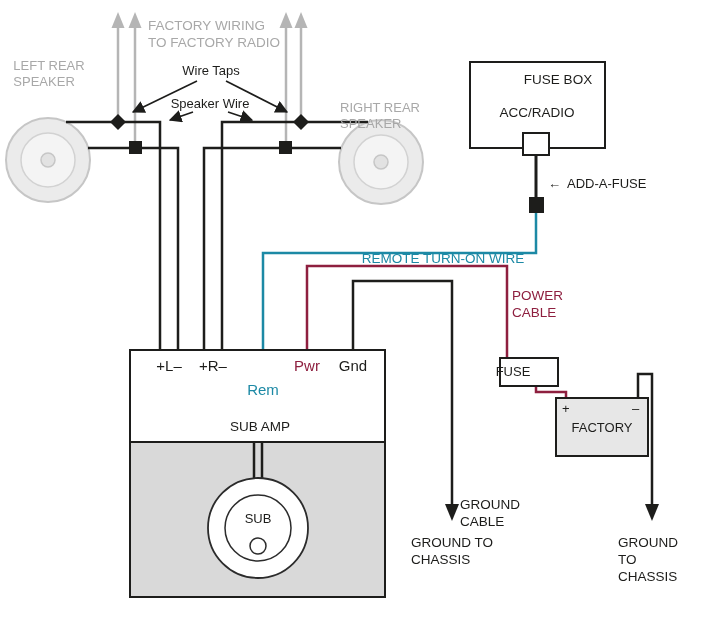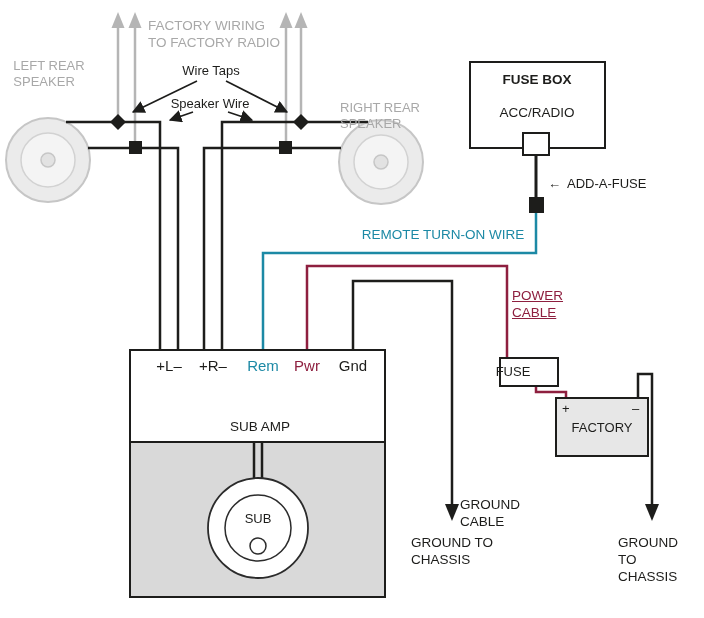--- a/index.html
+++ b/index.html
@@ -2,21 +2,21 @@
 <html><head>
 <meta charset="utf-8">
 <style>
   html,body{margin:0;padding:0;background:#ffffff;}
   #canvas{position:relative;width:704px;height:618px;background:#ffffff;overflow:hidden;
           font-family:"Liberation Sans",sans-serif;}
   #wires{position:absolute;left:0;top:0;z-index:1;}
   .lbl{position:absolute;z-index:2;white-space:pre-line;line-height:1.25;color:#1d1d1b;}
   .c{transform:translateX(-50%);text-align:left;}
   .gray{color:#a8a8a8;}
-  .teal{color:#1c89a5;}
+  .teal{color:#1c89a5;margin-top:24px;}
   .maroon{color:#8e1f3f;}
   .f13{font-size:13px;}
   .f135{font-size:13.5px;}
   .f15{font-size:15px;}
   .row{display:flex;gap:6px;align-items:center;}
 </style>
 </head>
 <body>
 
 <div id="canvas">
@@ -107,30 +107,30 @@
 
   <div class="lbl c gray f13" style="left:49px;top:58px;">LEFT REAR
 SPEAKER</div>
   <div class="lbl c gray f13" style="left:380px;top:58px;margin-top:42px;">RIGHT REAR
 SPEAKER</div>
   <div class="lbl c gray f135" style="left:214px;top:18px;">FACTORY WIRING
 TO FACTORY RADIO</div>
   <div class="lbl c f13" style="left:211px;top:63px;">Wire Taps</div>
   <div class="lbl c f13" style="left:210px;top:96px;">Speaker Wire</div>
 
-  <div class="lbl c f135" style="left:537px;top:72px;font-weight:bold;">FUSE BOX</div>
+  <div class="lbl c f135" style="left:558px;top:72px;">FUSE BOX</div>
   <div class="lbl c f135" style="left:537px;top:105px;">ACC/RADIO</div>
 
   <div class="lbl f13 row" style="left:548px;top:176px;">
     <span>←</span>
     <span>ADD-A-FUSE</span>
   </div>
 
   <div class="lbl c teal f135" style="left:443px;top:227px;">REMOTE TURN-ON WIRE</div>
-  <div class="lbl maroon f135" style="left:512px;top:288px;text-decoration:underline;">POWER
+  <div class="lbl maroon f135" style="left:512px;top:288px;">POWER
 CABLE</div>
   <div class="lbl c f13" style="left:513px;top:364px;">FUSE</div>
 
   <div class="lbl f13" style="left:562px;top:401px;">+</div>
   <div class="lbl f13" style="left:632px;top:401px;">–</div>
   <div class="lbl c f13" style="left:602px;top:420px;">FACTORY</div>
 
   <div class="lbl c f15" style="left:169px;top:357px;">+L–</div>
   <div class="lbl c f15" style="left:213px;top:357px;">+R–</div>
   <div class="lbl c f15 teal" style="left:263px;top:357px;">Rem</div>

